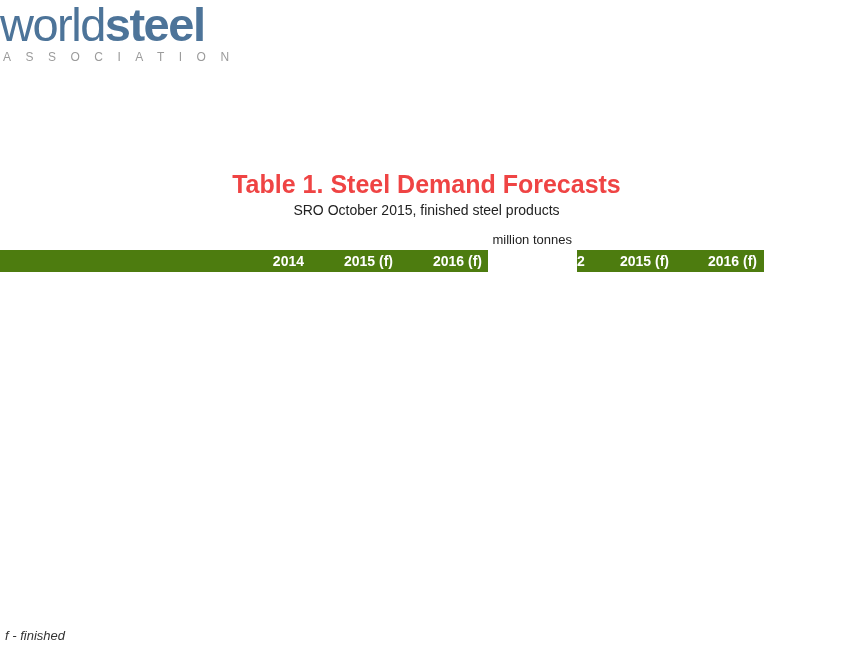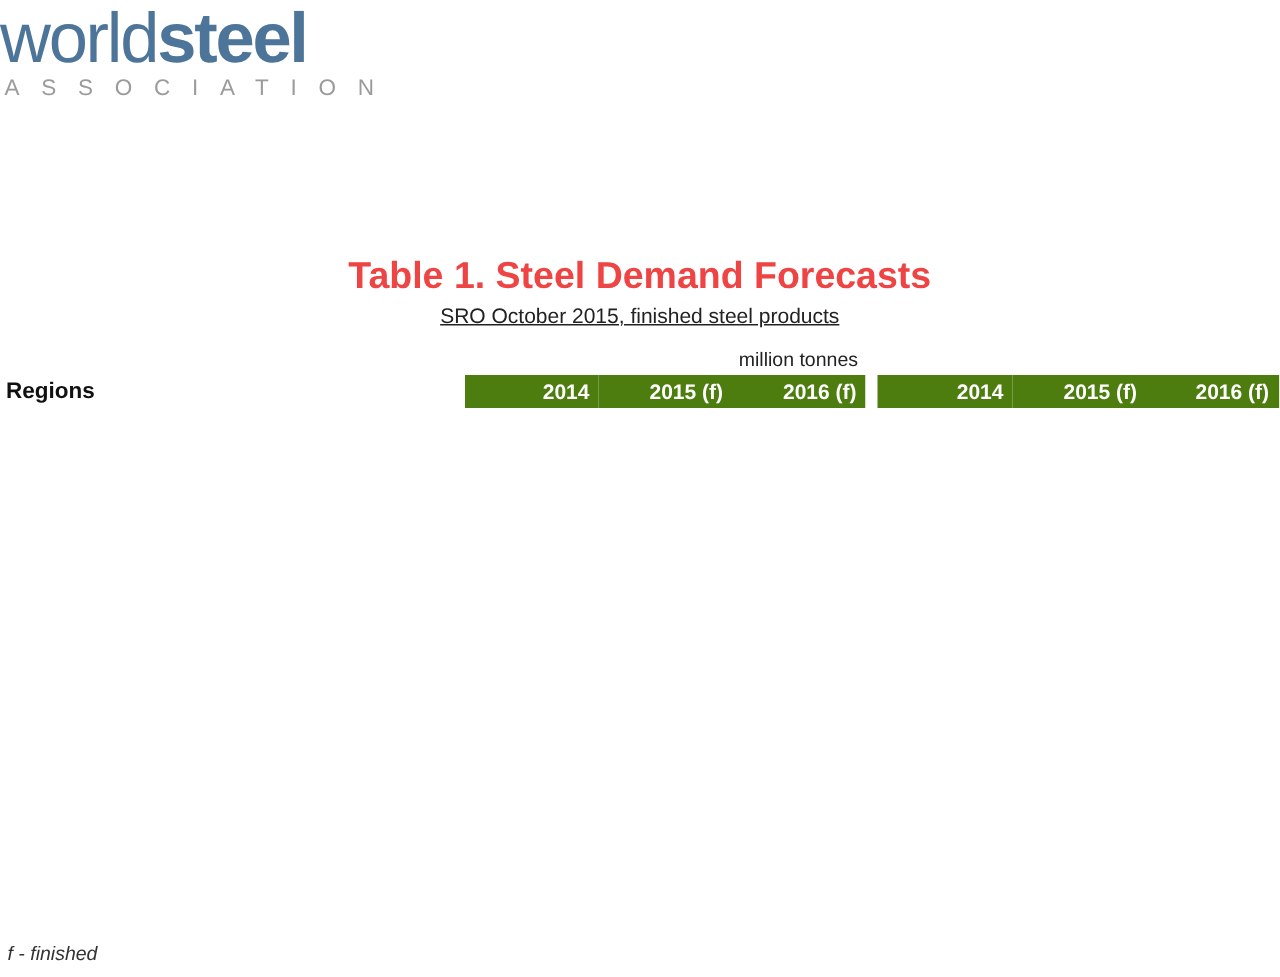--- a/index.html
+++ b/index.html
@@ -7,27 +7,27 @@
   .page {
     position:relative; width:853px; height:651px; overflow:hidden;
     font-family:"Liberation Sans", sans-serif; color:#1c1c1c; background:#fff;
   }
 
   
   .logo { position:absolute; top:3px; left:0; }
   .logo-word { font-size:47px; line-height:44px; letter-spacing:-1.5px; color:#4d7499; }
   .logo-word .light { font-weight:400; }
   .logo-word .bold  { font-weight:700; }
-  .logo-sub { margin-top:3px; padding-left:3px; font-size:15px; letter-spacing:14.5px;
+  .logo-sub { margin-top:3px; padding-left:3px; font-size:12px; letter-spacing:14.5px;
               color:#9b9b9b; font-weight:400; white-space:nowrap; }
 
   
   .title-block { position:absolute; top:170px; left:0; width:100%; text-align:center; }
   .title    { font-size:25px; font-weight:700; color:#ef4444; }
-  .subtitle { font-size:14px; color:#222; margin-top:3px;text-decoration:underline; }
+  .subtitle { font-size:14px; color:#222; margin-top:3px; }
 
   
   .table { position:absolute; top:230px; left:0; width:729px; }
   .grid  { display:grid; grid-template-columns:310px 89px 89px 89px 8px 90px 89px 89px; }
 
   .units-row { height:18px; align-items:end; margin-bottom:2px; }
   .units { grid-column:2 / 5; text-align:right; font-size:13px; color:#222; padding-right:5px; line-height:16px; }
   .units.g2 { grid-column:6 / 9; padding-right:7px; }
 
   .band-row { height:22px; }
@@ -56,21 +56,20 @@
     <div class="subtitle">SRO October 2015, finished steel products</div>
   </div>
 
   <div class="table">
 
     <div class="grid units-row">
       <div class="units">million tonnes</div>
     </div>
 
     <div class="grid band-row">
-      <div class="regions-cell">Regions</div>
       <div class="band-cell">2014</div>
       <div class="band-cell">2015 (f)</div>
       <div class="band-cell">2016 (f)</div>
       <div class="band-gap"></div>
       <div class="band-cell">2014</div>
       <div class="band-cell">2015 (f)</div>
       <div class="band-cell last">2016 (f)</div>
     </div>
 
     <div class="rows"></div>

